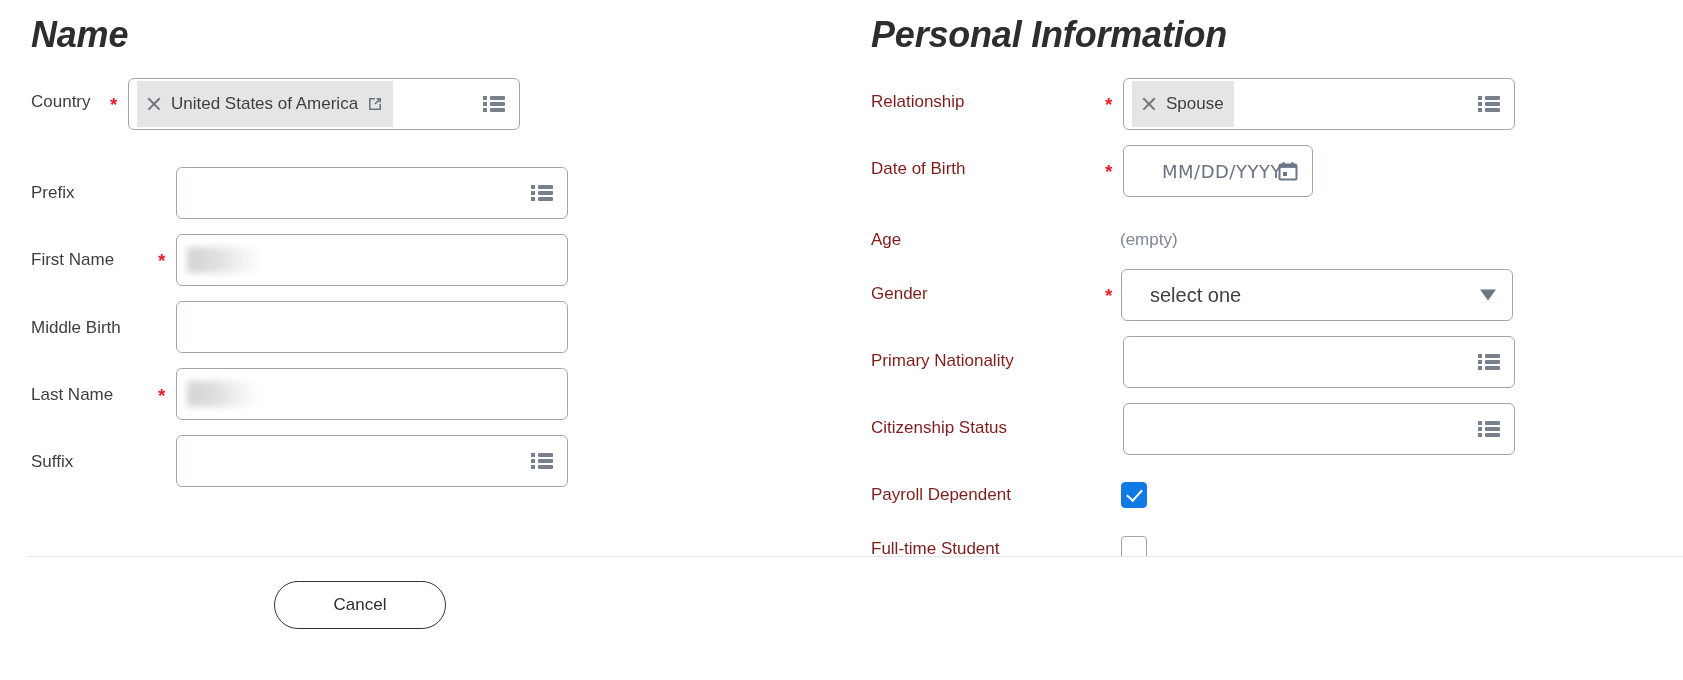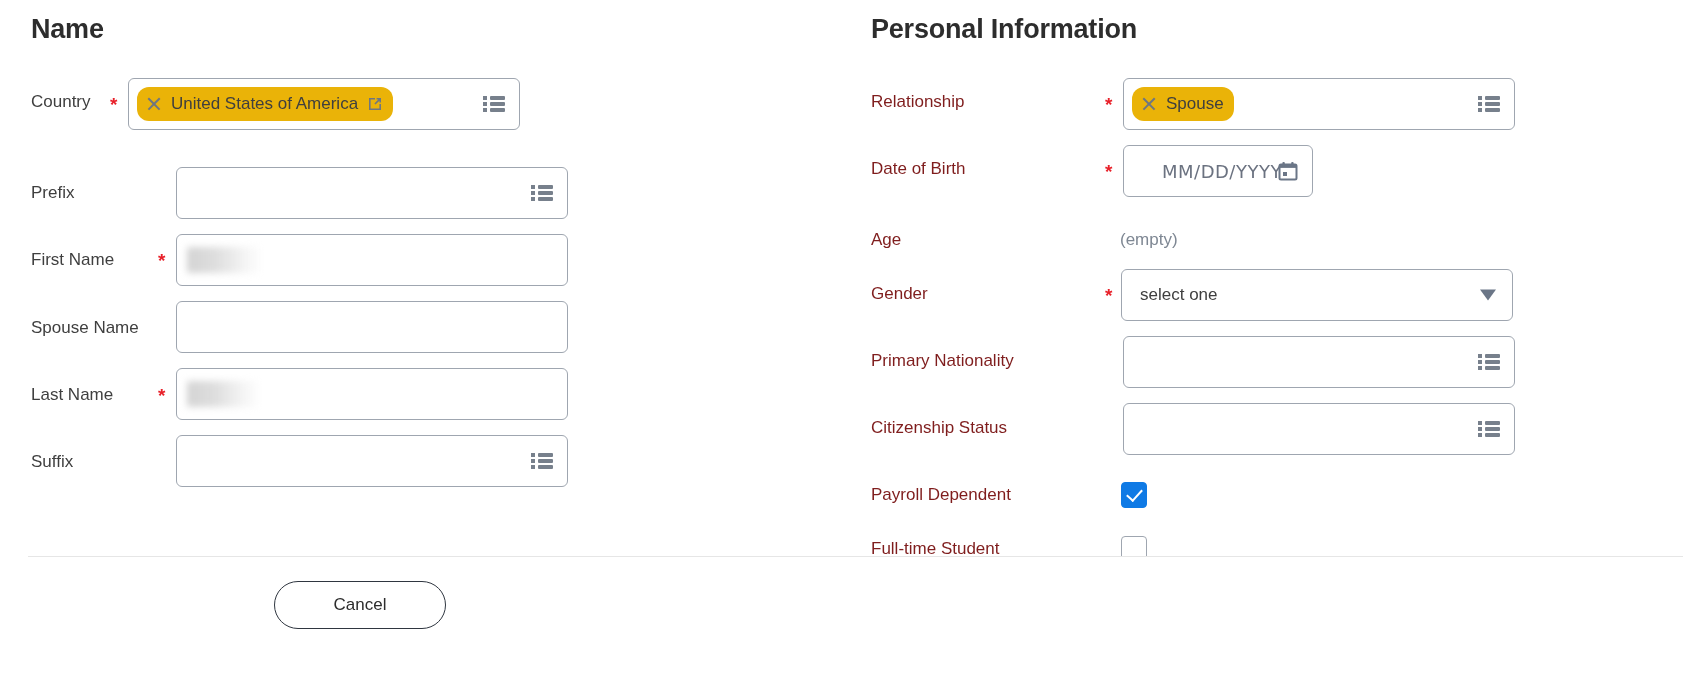--- a/index.html
+++ b/index.html
@@ -28,26 +28,27 @@
   }
 
   .column {
     position: absolute;
     top: 0;
   }
   .col-left  { left: 0px;   width: 840px; }
   .col-right { left: 840px; width: 843px; }
 
   .section-title {
-    font-size: 27px;
+    font-size: 36px;
     font-weight: bold;
     color: #2d2d2d;
     letter-spacing: -0.2px;
     margin: 0;
     position: absolute;
+    font-style: italic;
   }
   .col-left .section-title  { left: 31px;  top: 14px; }
   .col-right .section-title { left: 31px;  top: 14px; }
 
   
   .field-row {
     position: absolute;
     display: flex;
     align-items: flex-start;
   }
@@ -105,23 +106,23 @@
     border-radius: 1px;
   }
   .prompt-icon .r1 { top: 0px; }
   .prompt-icon .r2 { top: 6px; }
   .prompt-icon .r3 { top: 12px; }
 
   
   .pill {
     display: inline-flex;
     align-items: center;
-    background: #eab308;
-    border-radius: 12px;
-    height: 34px;
+    background: #e5e5e5;
+    border-radius: 0;
+    height: 46px;
     padding: 0 10px 0 6px;
     margin-left: 8px;
   }
   .pill-x {
     width: 22px; height: 22px;
     position: relative;
     flex: 0 0 auto;
     margin-right: 6px;
     cursor: pointer;
   }
@@ -187,22 +188,22 @@
     position: absolute;
     font-size: 17px;
     color: #7e8793;
   }
 
   
   .select-box {
     width: 392px; height: 52px;
   }
   .select-text {
-    margin-left: 18px;
-    font-size: 17px;
+    margin-left: 28px;
+    font-size: 20px;
     color: #3f3f3f;
   }
   .caret {
     position: absolute;
     right: 16px;
     top: 50%;
     transform: translateY(-50%);
     width: 0; height: 0;
     border-left: 8px solid transparent;
     border-right: 8px solid transparent;
@@ -342,21 +343,21 @@
 
       <div class="field-row" style="left:31px; top:250px;">
         <span class="field-label">First Name</span>
       </div>
       <span class="req-star" style="left:158px; top:251px;">*</span>
       <div class="input-box" style="left:176px; top:234px; width:392px; height:52px;">
         <span class="redacted first"></span>
       </div>
 
       <div class="field-row" style="left:31px; top:318px;">
-        <span class="field-label">Spouse Name</span>
+        <span class="field-label">Middle Birth</span>
       </div>
       <div class="input-box" style="left:176px; top:301px; width:392px; height:52px;"></div>
 
       <div class="field-row" style="left:31px; top:385px;">
         <span class="field-label">Last Name</span>
       </div>
       <span class="req-star" style="left:158px; top:386px;">*</span>
       <div class="input-box" style="left:176px; top:368px; width:392px; height:52px;">
         <span class="redacted last"></span>
       </div>

